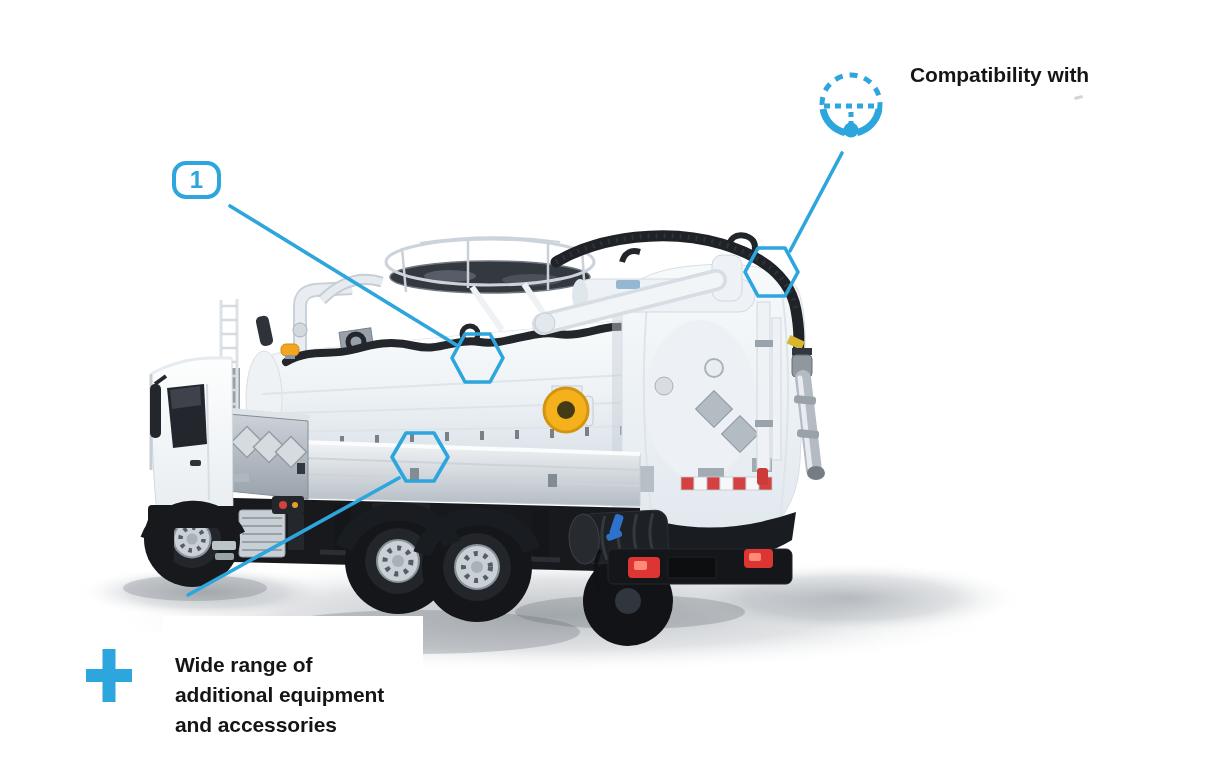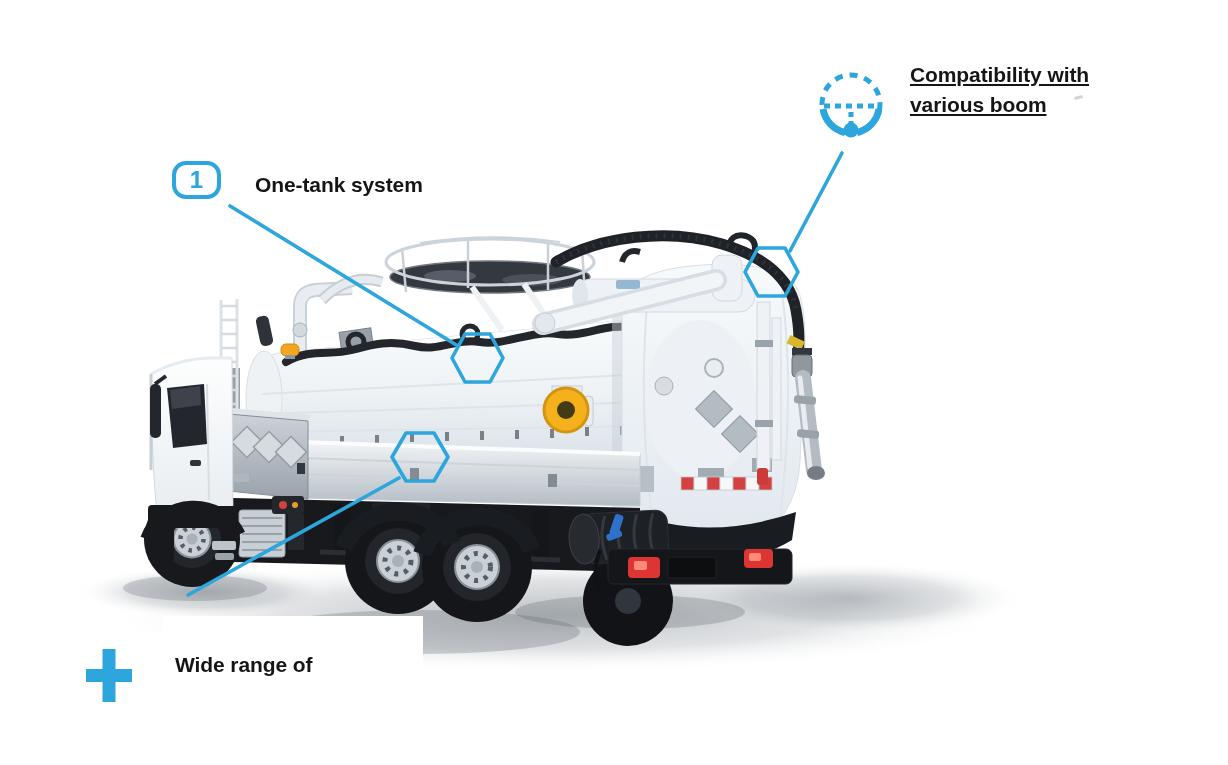--- a/index.html
+++ b/index.html
@@ -308,32 +308,32 @@
 
 <svg class="icon-abs" style="left:815px;top:66px;" width="74" height="80" viewBox="0 0 74 80">
   <circle cx="36" cy="38" r="29" fill="none" stroke="#2da5dd" stroke-width="5" stroke-dasharray="8 7"></circle>
   <path d="M 8 43 A 29 29 0 0 0 30 66.5" fill="none" stroke="#2da5dd" stroke-width="7"></path>
   <path d="M 42 66.5 A 29 29 0 0 0 64 43" fill="none" stroke="#2da5dd" stroke-width="7"></path>
   <line x1="9" y1="40" x2="63" y2="40" stroke="#2da5dd" stroke-width="5" stroke-dasharray="6 5"></line>
   <line x1="36" y1="46" x2="36" y2="58" stroke="#2da5dd" stroke-width="5" stroke-dasharray="5 4"></line>
   <circle cx="36" cy="64" r="7.5" fill="#2da5dd"></circle>
 </svg>
 
-<div class="lbl" style="left:910px;top:60px;text-decoration:underline;">
+<div class="lbl" style="left:910px;top:60px;">
   <span>Compatibility with</span>
-  <span>various boom</span>
 </div>
 
 <div class="badge-one">1</div>
-<div class="lbl" style="left:255px;top:170px;">One-tank system</div>
 
 <svg class="icon-abs" style="left:86px;top:649px;" width="46" height="53" viewBox="0 0 46 53">
   <rect x="16.5" y="0" width="13" height="53" fill="#2da5dd"></rect>
   <rect x="0" y="20" width="46" height="13" fill="#2da5dd"></rect>
 </svg>
 
 <div class="lbl" style="left:175px;top:650px;">
   <span>Wide range of</span>
+  <span>additional equipment</span>
+  <span>and accessories</span>
 </div>
 
 <div class="speck"></div>
 
 </div>
 
 </body></html>

